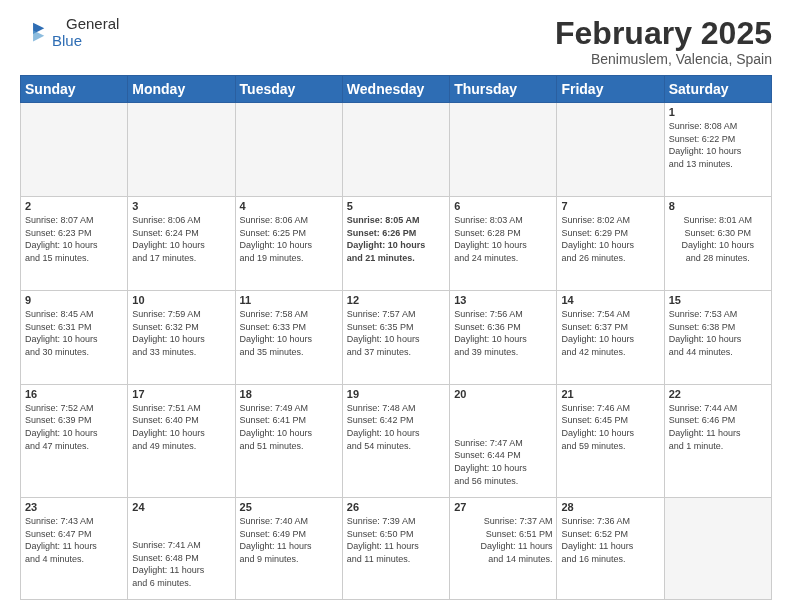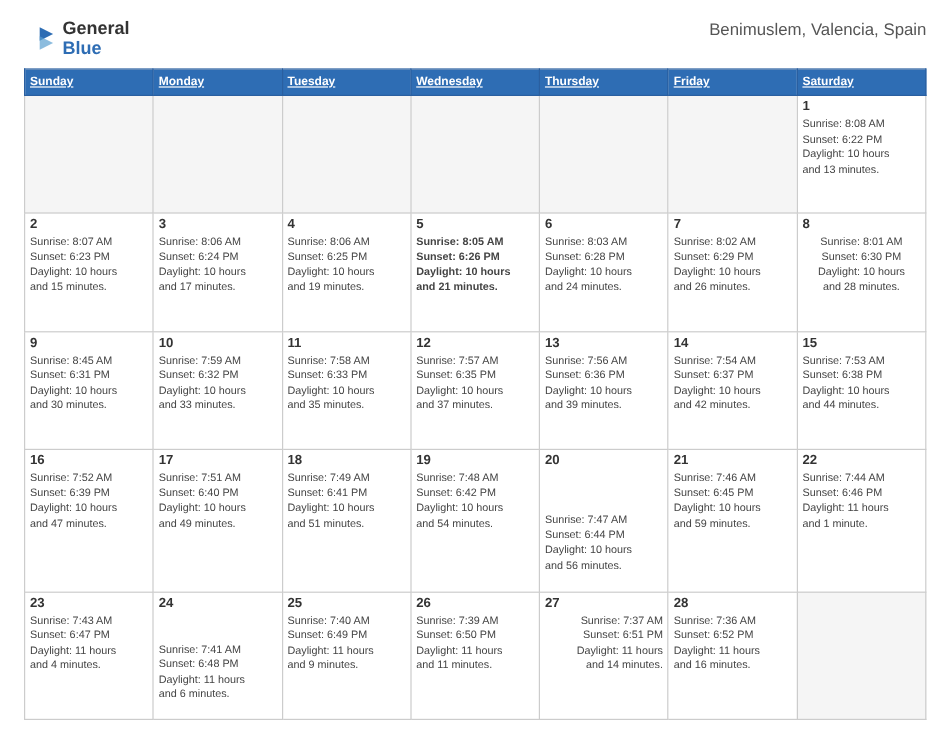--- a/index.html
+++ b/index.html
@@ -28,26 +28,27 @@
       align-items: center;
       gap: 4px;
     }
     .logo-text {
       display: flex;
       flex-direction: column;
       line-height: 1.1;
     }
     .logo-general {
       font-size: 15px;
-      font-weight: bold;
+      font-weight: normal;
       color: #333;
+      margin-left: 14px;
     }
     .logo-blue {
       font-size: 15px;
-      font-weight: bold;
+      font-weight: normal;
       color: #2e6db4;
     }
     .logo-icon {
       width: 28px;
       height: 28px;
     }
     .title-block {
       text-align: right;
     }
     .main-title {
@@ -64,26 +65,25 @@
     .calendar {
       flex: 1;
       border: 1px solid #ccc;
       border-collapse: collapse;
       width: 100%;
       table-layout: fixed;
     }
     .calendar th {
       background: #2e6db4;
       color: #fff;
-      font-size: 10px;
+      font-size: 14px;
       font-weight: bold;
       padding: 5px 4px;
       text-align: left;
       border: 1px solid #2a5fa0;
-      text-decoration: underline;
     }
     .calendar td {
       border: 1px solid #ccc;
       vertical-align: top;
       padding: 3px 4px;
       font-size: 9.5px;
       color: #333;
       height: 88px;
       background: #fff;
     }
@@ -113,20 +113,21 @@
       <svg class="logo-icon" viewBox="0 0 30 30" xmlns="http://www.w3.org/2000/svg">
         <polygon points="14,4 26,10 14,16" fill="#2e6db4"></polygon>
         <polygon points="14,12 26,18 14,24" fill="#5ba0d0" opacity="0.7"></polygon>
       </svg>
       <div class="logo-text">
         <span class="logo-general">General</span>
         <span class="logo-blue">Blue</span>
       </div>
     </div>
     <div class="title-block">
+      <div class="main-title">February 2025</div>
       <div class="subtitle">Benimuslem, Valencia, Spain</div>
     </div>
   </div>
 
   <table class="calendar">
     <thead>
       <tr>
       <th>Sunday</th>
           <th>Monday</th>
           <th>Tuesday</th>

